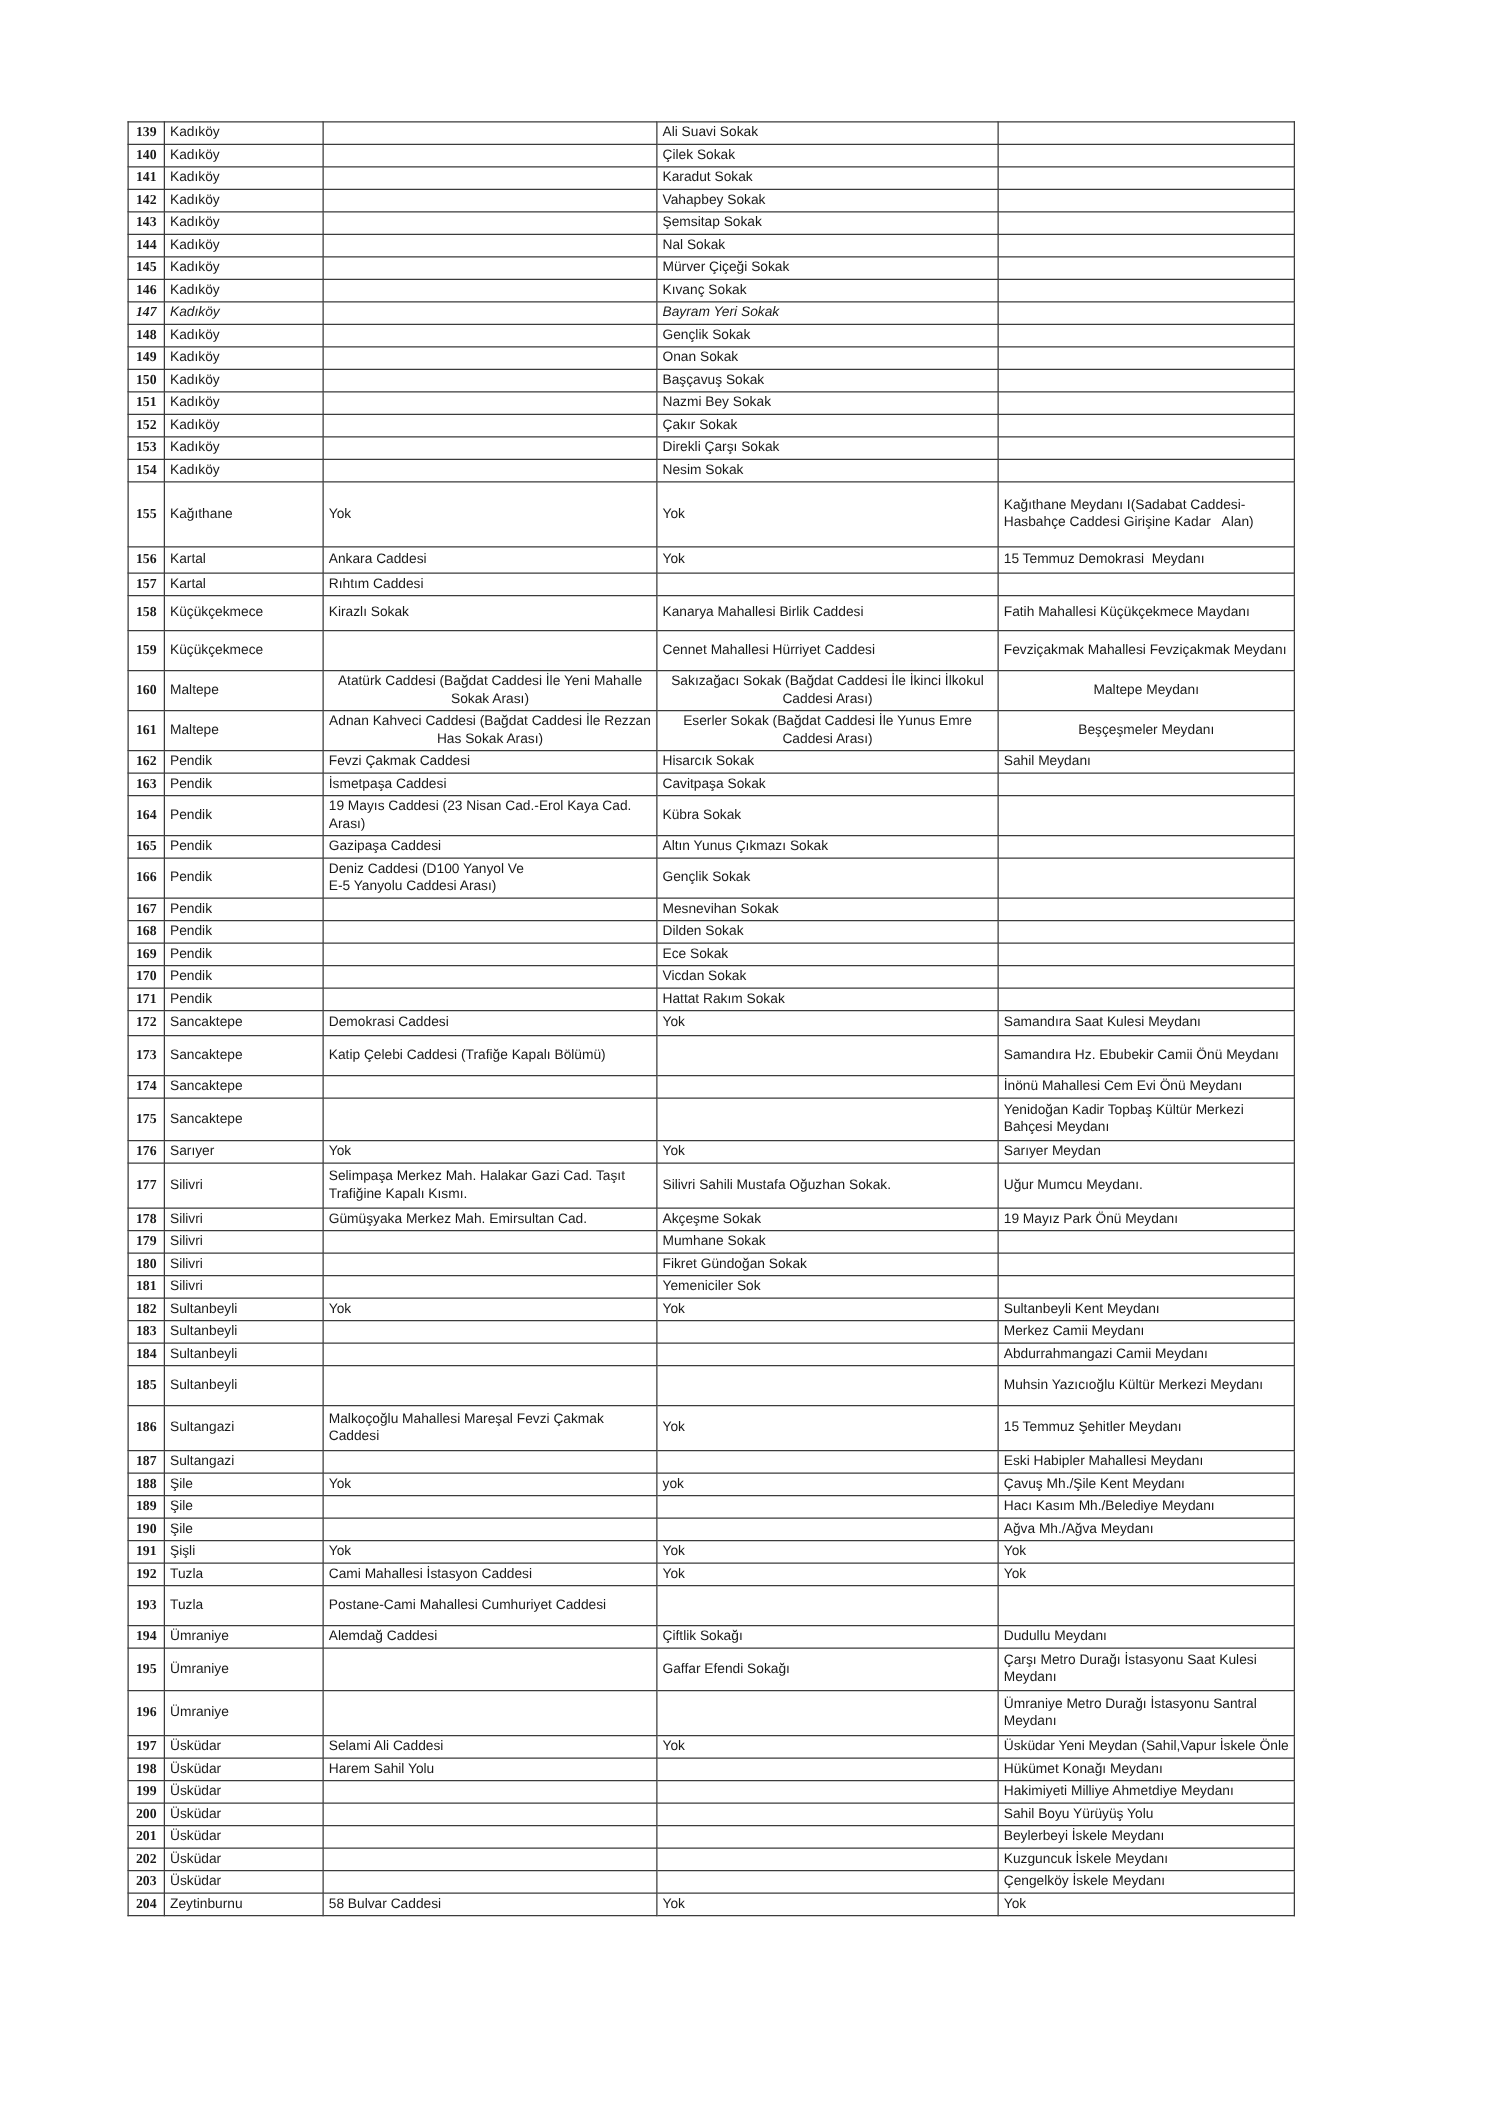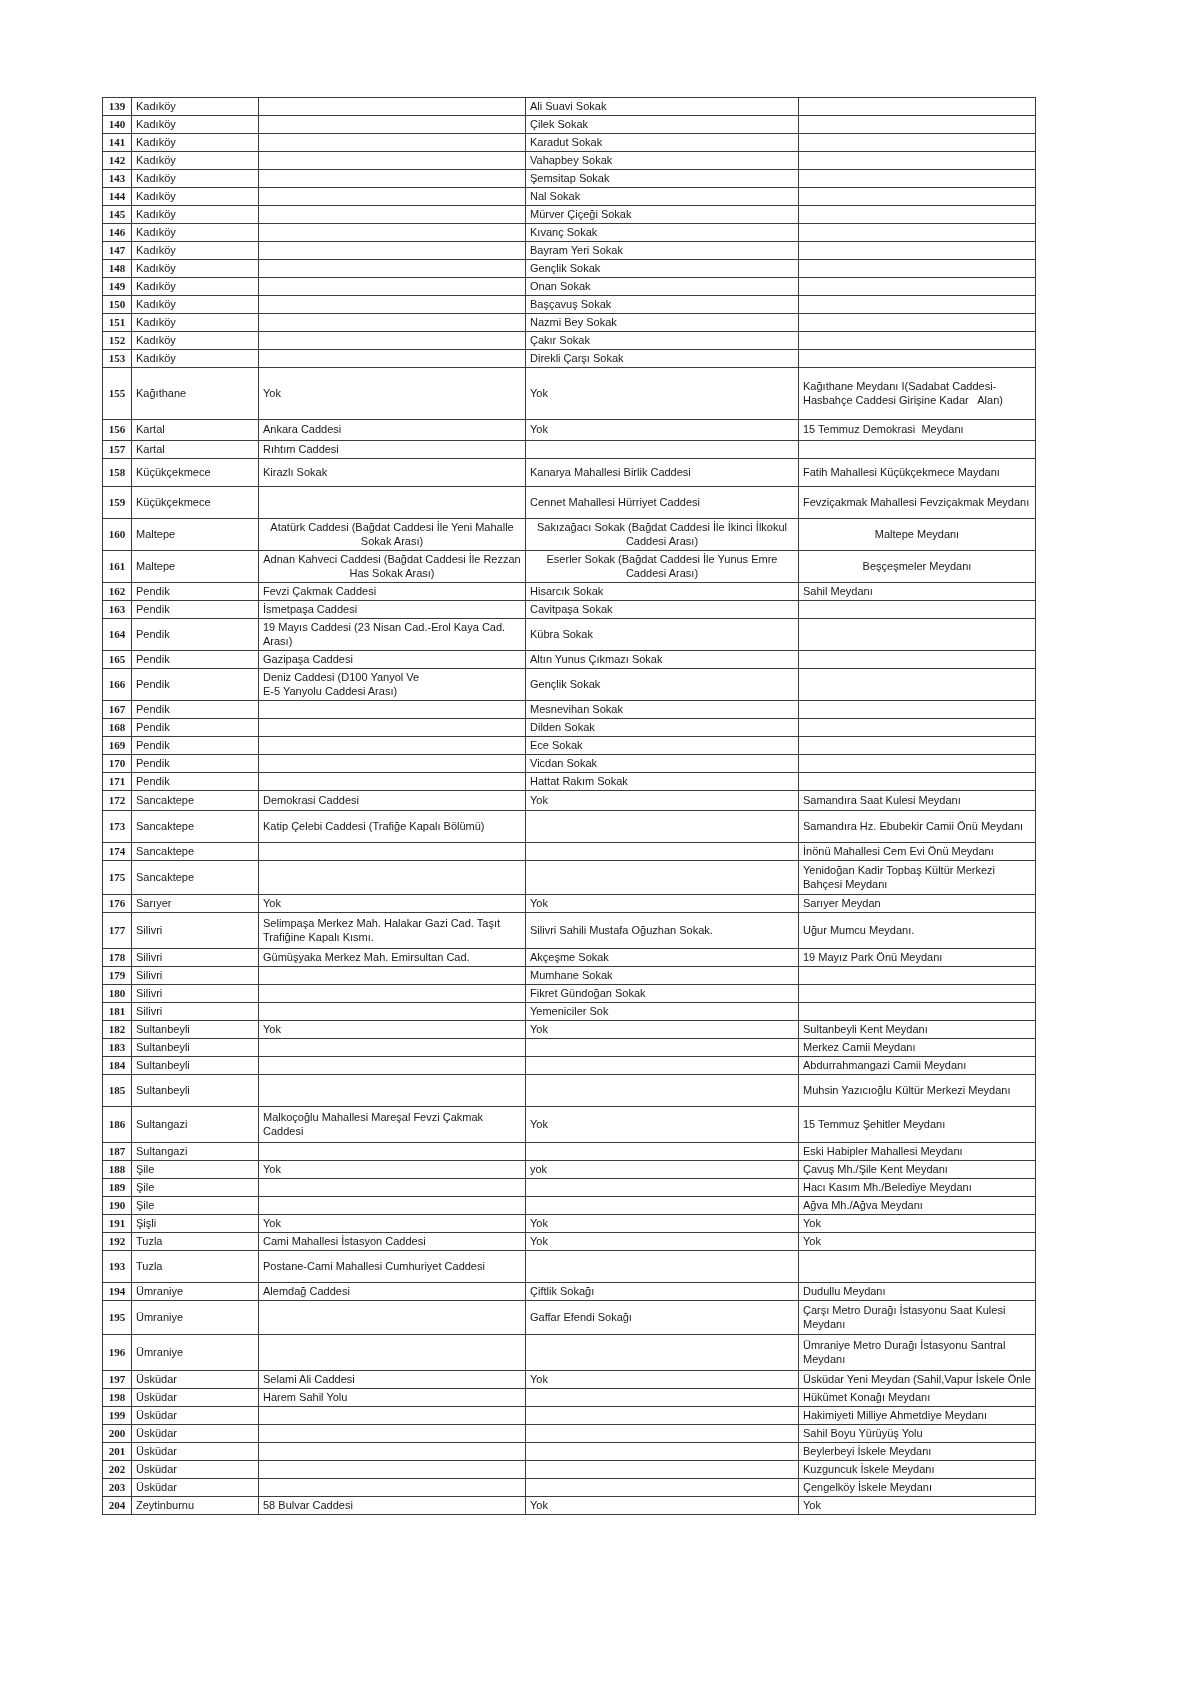--- a/index.html
+++ b/index.html
@@ -113,21 +113,21 @@
           <td class="c-sokak">Mürver Çiçeği Sokak</td>
           <td class="c-meydan"></td>
         </tr>
         <tr style="height: 18px;">
           <td class="c-num">146</td>
           <td class="c-district">Kadıköy</td>
           <td class="c-caddesi"></td>
           <td class="c-sokak">Kıvanç Sokak</td>
           <td class="c-meydan"></td>
         </tr>
-        <tr style="height: 18px;">
+        <tr style="height: 18px; font-style: italic;">
           <td class="c-num">147</td>
           <td class="c-district">Kadıköy</td>
           <td class="c-caddesi"></td>
           <td class="c-sokak">Bayram Yeri Sokak</td>
           <td class="c-meydan"></td>
         </tr>
         <tr style="height: 18px;">
           <td class="c-num">148</td>
           <td class="c-district">Kadıköy</td>
           <td class="c-caddesi"></td>
@@ -160,20 +160,27 @@
           <td class="c-district">Kadıköy</td>
           <td class="c-caddesi"></td>
           <td class="c-sokak">Çakır Sokak</td>
           <td class="c-meydan"></td>
         </tr>
         <tr style="height: 18px;">
           <td class="c-num">153</td>
           <td class="c-district">Kadıköy</td>
           <td class="c-caddesi"></td>
           <td class="c-sokak">Direkli Çarşı Sokak</td>
+          <td class="c-meydan"></td>
+        </tr>
+        <tr style="height: 18px;">
+          <td class="c-num">154</td>
+          <td class="c-district">Kadıköy</td>
+          <td class="c-caddesi"></td>
+          <td class="c-sokak">Nesim Sokak</td>
           <td class="c-meydan"></td>
         </tr>
         <tr style="height: 52px;">
           <td class="c-num">155</td>
           <td class="c-district">Kağıthane</td>
           <td class="c-caddesi">Yok</td>
           <td class="c-sokak">Yok</td>
           <td class="c-meydan">Kağıthane Meydanı I(Sadabat Caddesi-Hasbahçe Caddesi Girişine Kadar   Alan)</td>
         </tr>
         <tr style="height: 21px;">

